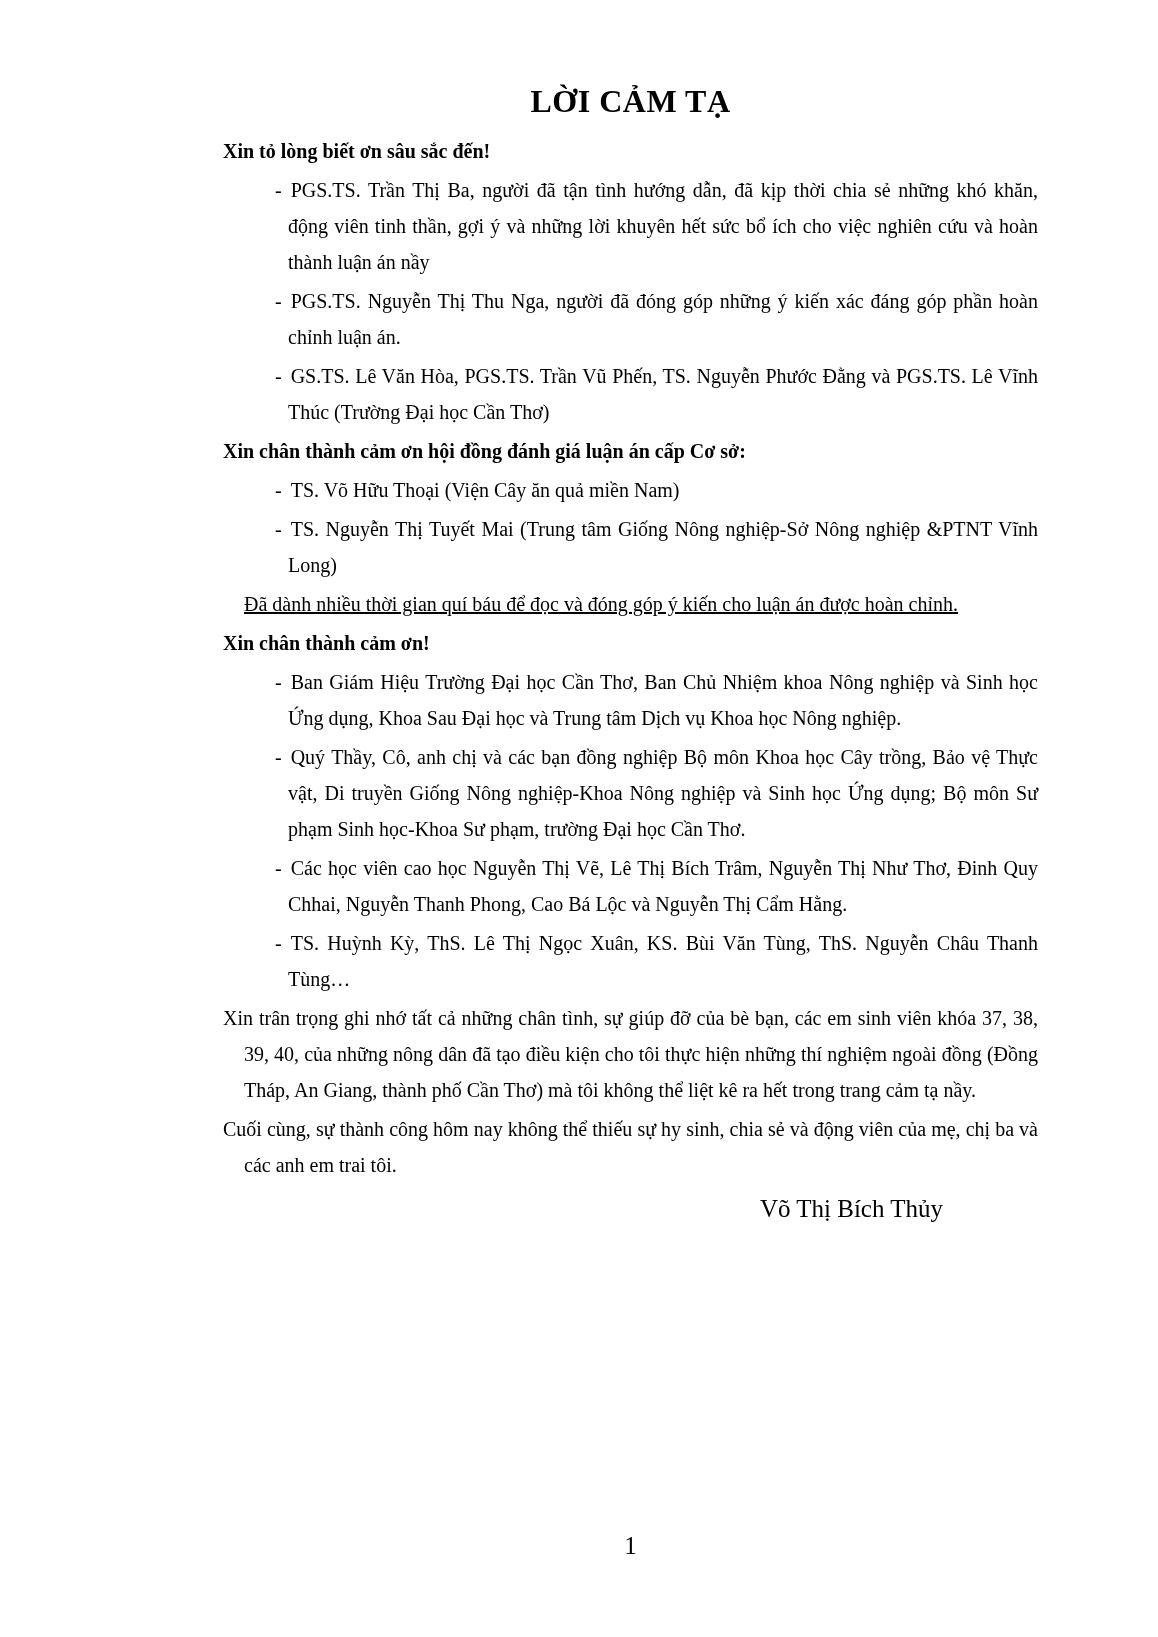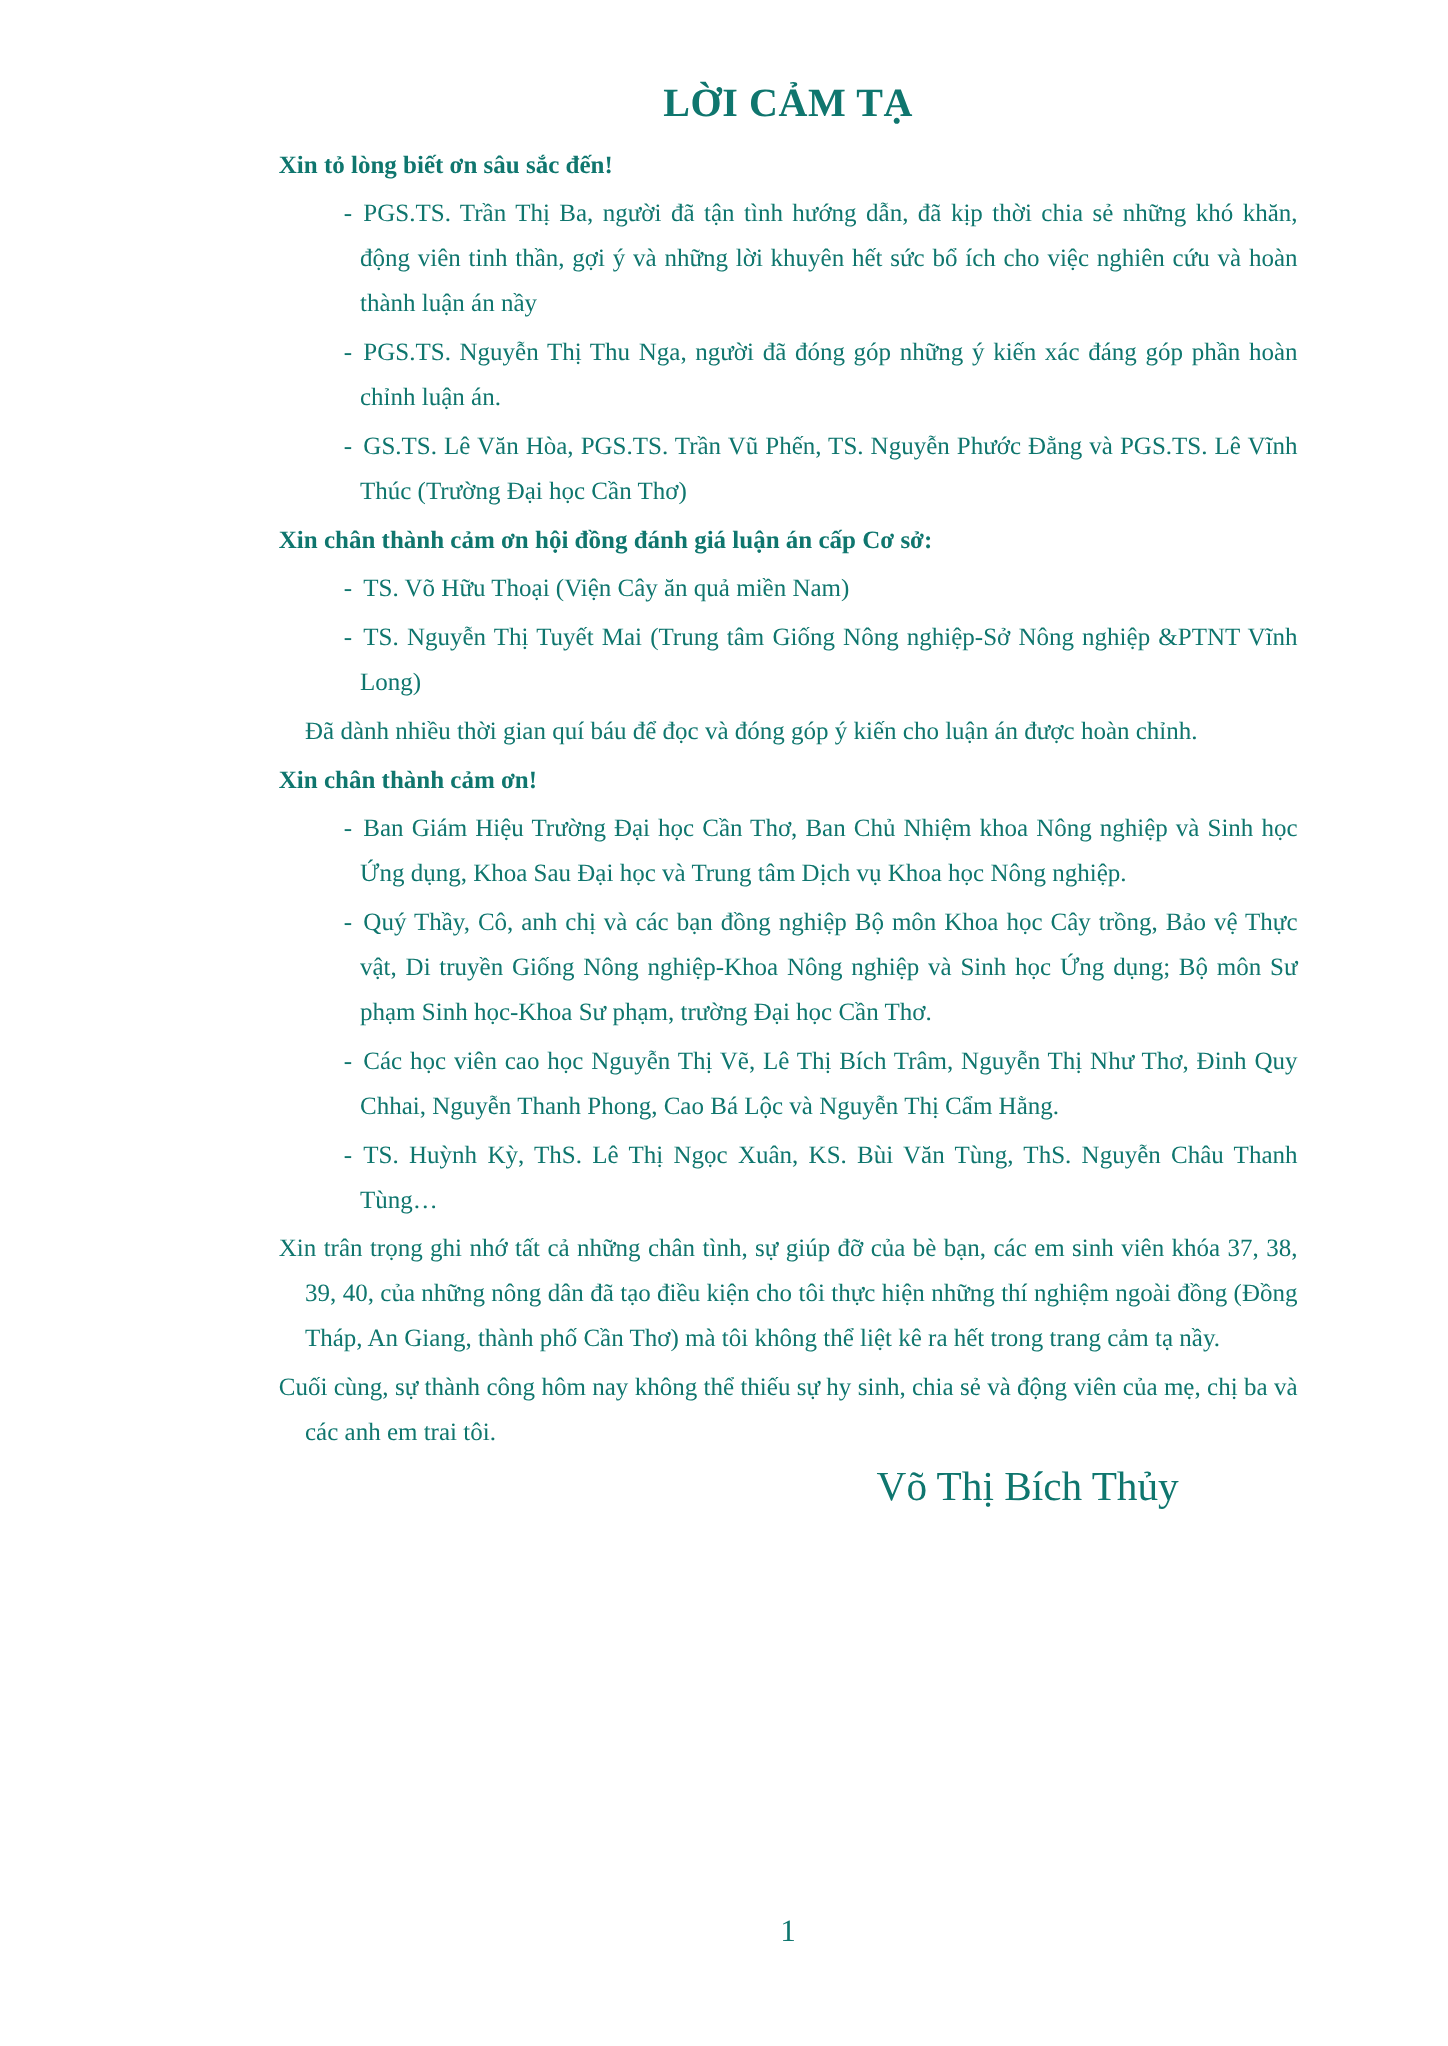--- a/index.html
+++ b/index.html
@@ -6,23 +6,23 @@
     margin: 0;
     padding: 0;
     background: #ffffff;
   }
   .page {
     position: relative;
     width: 1158px;
     height: 1637px;
     box-sizing: border-box;
     background: #ffffff;
-    color: #0f766e;
+    color: #000000;
     font-family: "Liberation Serif", "DejaVu Serif", serif;
-    padding: 60px 120px 0 223px;
+    padding: 79px 120px 0 223px;
     overflow: hidden;
   }
   .title {
     text-align: center;
     font-weight: bold;
     font-size: 32px;
     line-height: 44px;
     margin: 0 0 10px 0;
     letter-spacing: 0.5px;
   }
@@ -38,28 +38,29 @@
   p.item {
     padding-left: 21px;
     text-indent: -13px;
     margin-left: 44px;
   }
   p.item .dash {
     margin-right: 9px;
   }
   p.cont {
     padding-left: 21px;
+    text-decoration: underline;
   }
   p.boldpara {
     font-weight: normal;
     padding-left: 21px;
     text-indent: -21px;
   }
   .signature {
-    font-size: 33px;
+    font-size: 25px;
     line-height: 36px;
     text-align: right;
     padding-right: 95px;
     margin-top: 8px;
   }
   .page-number {
     position: absolute;
     left: 223px;
     right: 120px;
     top: 1532px;

